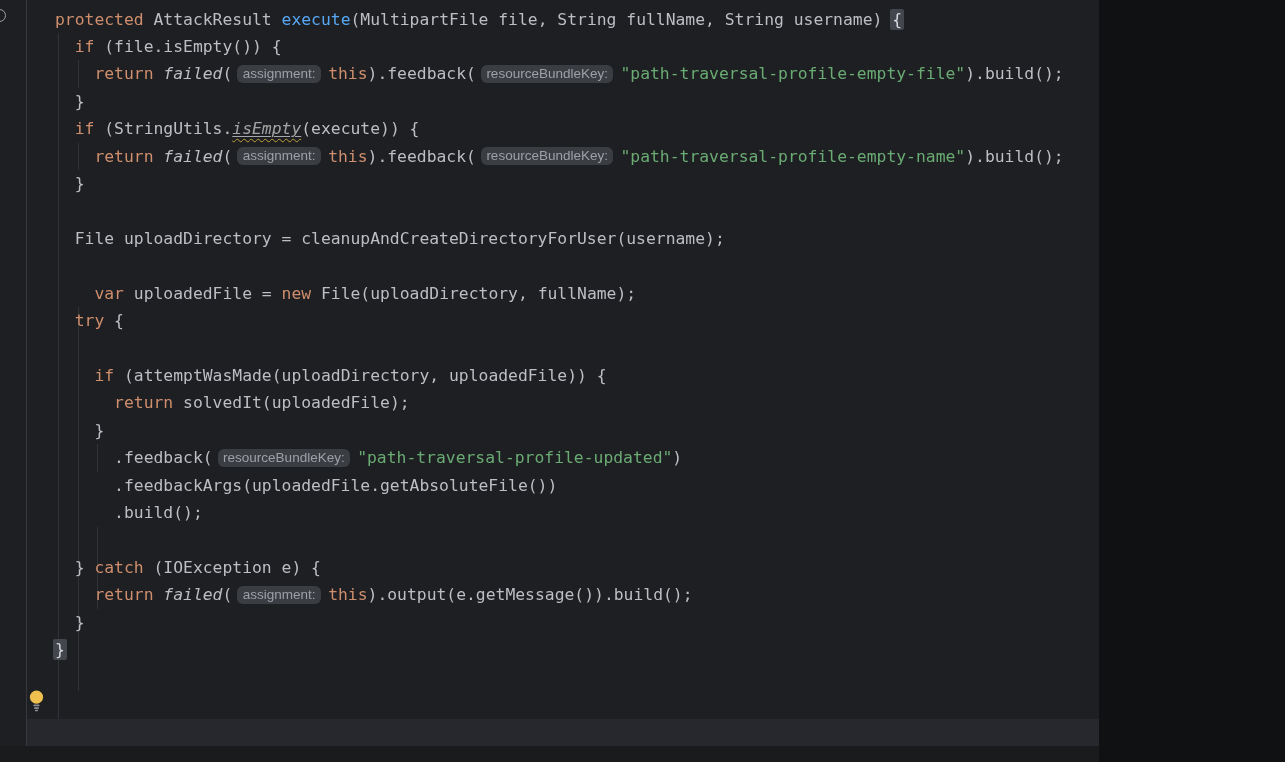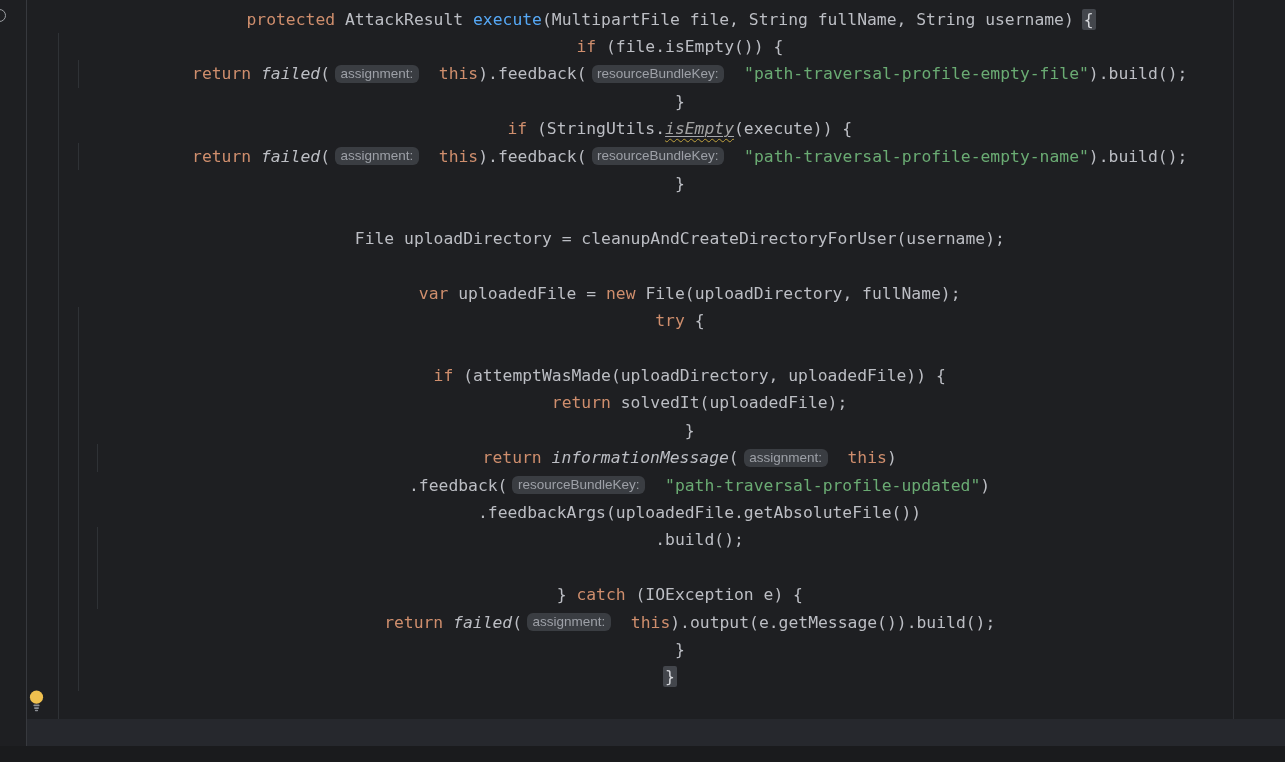--- a/index.html
+++ b/index.html
@@ -1,22 +1,21 @@
 <!DOCTYPE html>
 <html><head>
 <meta charset="utf-8">
 <style>
   html,body{margin:0;padding:0;background:#101113;}
   .editor{
     position:relative;
-    width:1285px;height:762px;
+    width:1099px;height:762px;
     background:#1E1F22;
     overflow:hidden;
     font-family:"DejaVu Sans Mono","Liberation Mono",monospace;
-    text-align:center;
   }
   .gutter-sep{position:absolute;left:26px;top:0;width:1px;height:746px;background:#37393E;}
   .wrap-guide{position:absolute;left:1233px;top:0;width:1px;height:746px;background:#2F3136;}
   .indent-guide{position:absolute;width:1px;background:#2F3236;}
   .current-line{position:absolute;left:27px;top:718.5px;width:1258px;height:27.4px;background:#26282D;}
   .bottom-strip{position:absolute;left:0;top:746px;width:1285px;height:16px;background:#1A1B1D;}
   .code{
     position:absolute;left:0;top:5.6px;width:1285px;
     font-size:16.37px;
   }
@@ -48,21 +47,21 @@
     background:#43464C;color:#D6D8DC;
     border-radius:2px;padding:1px 2px;margin:0 -2px;
   }
   .inlay{
     display:inline-block;
     font-family:"Liberation Sans",sans-serif;
     font-size:13.5px;line-height:17px;
     color:#9DA0A7;background:#3A3D42;
     border-radius:6px;
     padding:0 5.5px 1px 5.5px;
-    margin:0 20px 0 5px;
+    margin:0 7px 0 5px;
     vertical-align:1.5px;
   }
   .bulb{position:absolute;left:29px;top:690px;width:15px;height:22px;}
   .ring{
     position:absolute;left:-7px;top:9px;width:11px;height:11px;
     border:1.6px solid #9DA0A4;border-radius:50%;
     background:transparent;
   }
 </style>
 </head>
@@ -92,21 +91,20 @@
       <div class="line"><span class="c-d">    }</span></div>
       <div class="line"></div>
       <div class="line"><span class="c-d">    File uploadDirectory = cleanupAndCreateDirectoryForUser(username);</span></div>
       <div class="line"></div>
       <div class="line"><span class="c-d">      </span><span class="c-k">var</span><span class="c-d"> uploadedFile = </span><span class="c-k">new</span><span class="c-d"> File(uploadDirectory, fullName);</span></div>
       <div class="line"><span class="c-d">    </span><span class="c-k">try</span><span class="c-d"> {</span></div>
       <div class="line"></div>
       <div class="line"><span class="c-d">      </span><span class="c-k">if</span><span class="c-d"> (attemptWasMade(uploadDirectory, uploadedFile)) {</span></div>
       <div class="line"><span class="c-d">        </span><span class="c-k">return</span><span class="c-d"> solvedIt(uploadedFile);</span></div>
       <div class="line"><span class="c-d">      }</span></div>
-      <div class="line"><span class="c-d">      </span><span class="c-k">return </span><span class="c-i">informationMessage</span><span class="c-d">(</span><span class="inlay">assignment:</span><span class="c-k">this</span><span class="c-d">)</span></div>
       <div class="line"><span class="c-d">        .feedback(</span><span class="inlay">resourceBundleKey:</span><span class="c-s">"path-traversal-profile-updated"</span><span class="c-d">)</span></div>
       <div class="line"><span class="c-d">        .feedbackArgs(uploadedFile.getAbsoluteFile())</span></div>
       <div class="line"><span class="c-d">        .build();</span></div>
       <div class="line"></div>
       <div class="line"><span class="c-d">    } </span><span class="c-k">catch</span><span class="c-d"> (IOException e) {</span></div>
       <div class="line"><span class="c-d">      </span><span class="c-k">return </span><span class="c-i">failed</span><span class="c-d">(</span><span class="inlay">assignment:</span><span class="c-k">this</span><span class="c-d">).output(e.getMessage()).build();</span></div>
       <div class="line"><span class="c-d">    }</span></div>
       <div class="line"><span class="c-d">  </span><span class="c-bh">}</span></div>
     </div>
 

